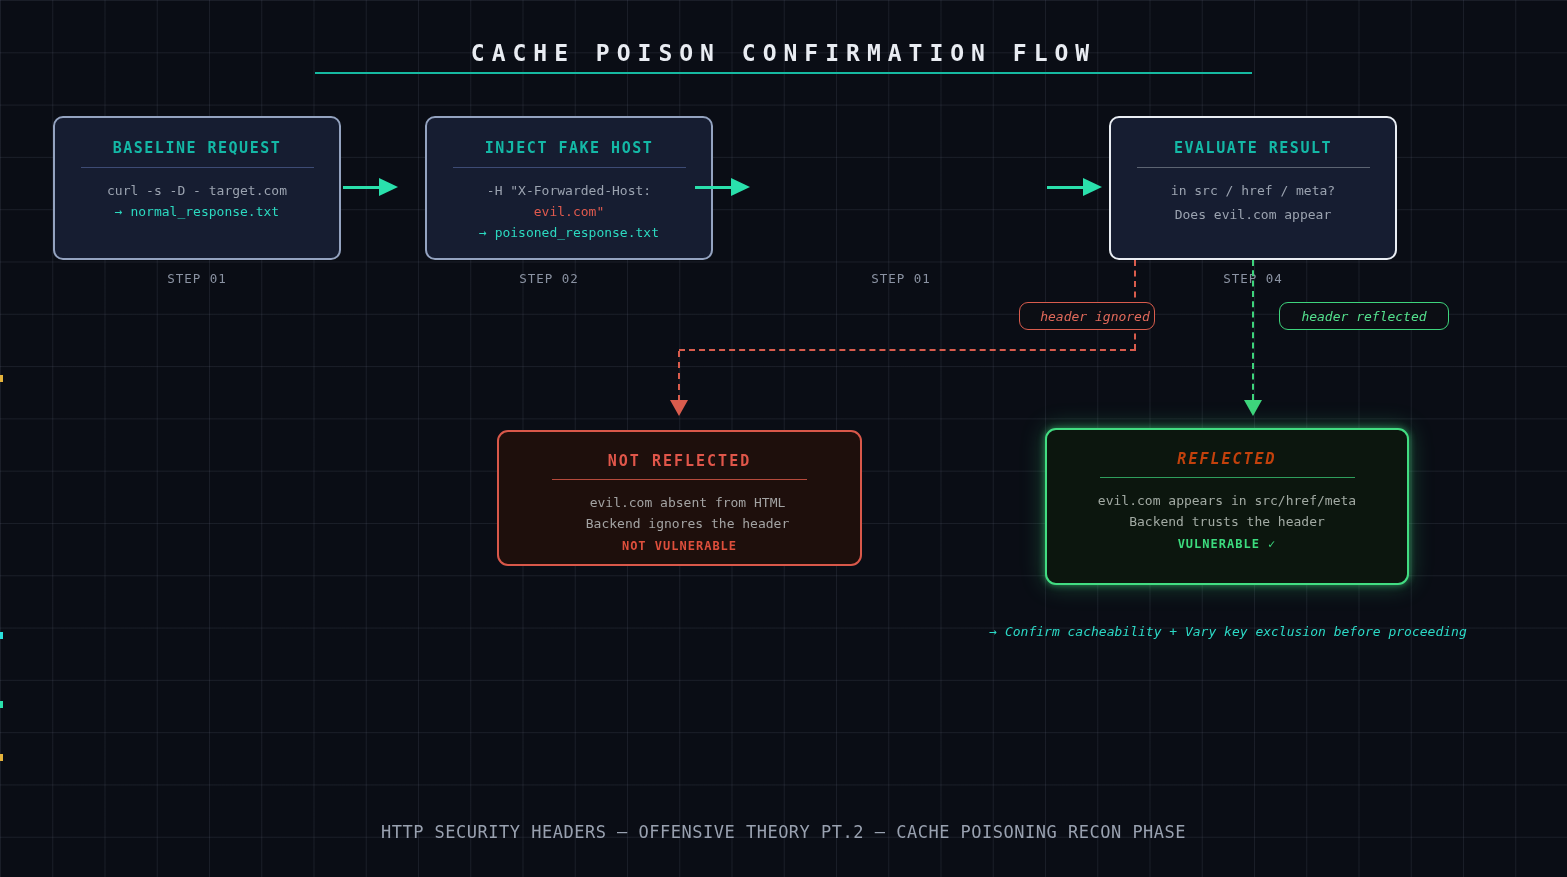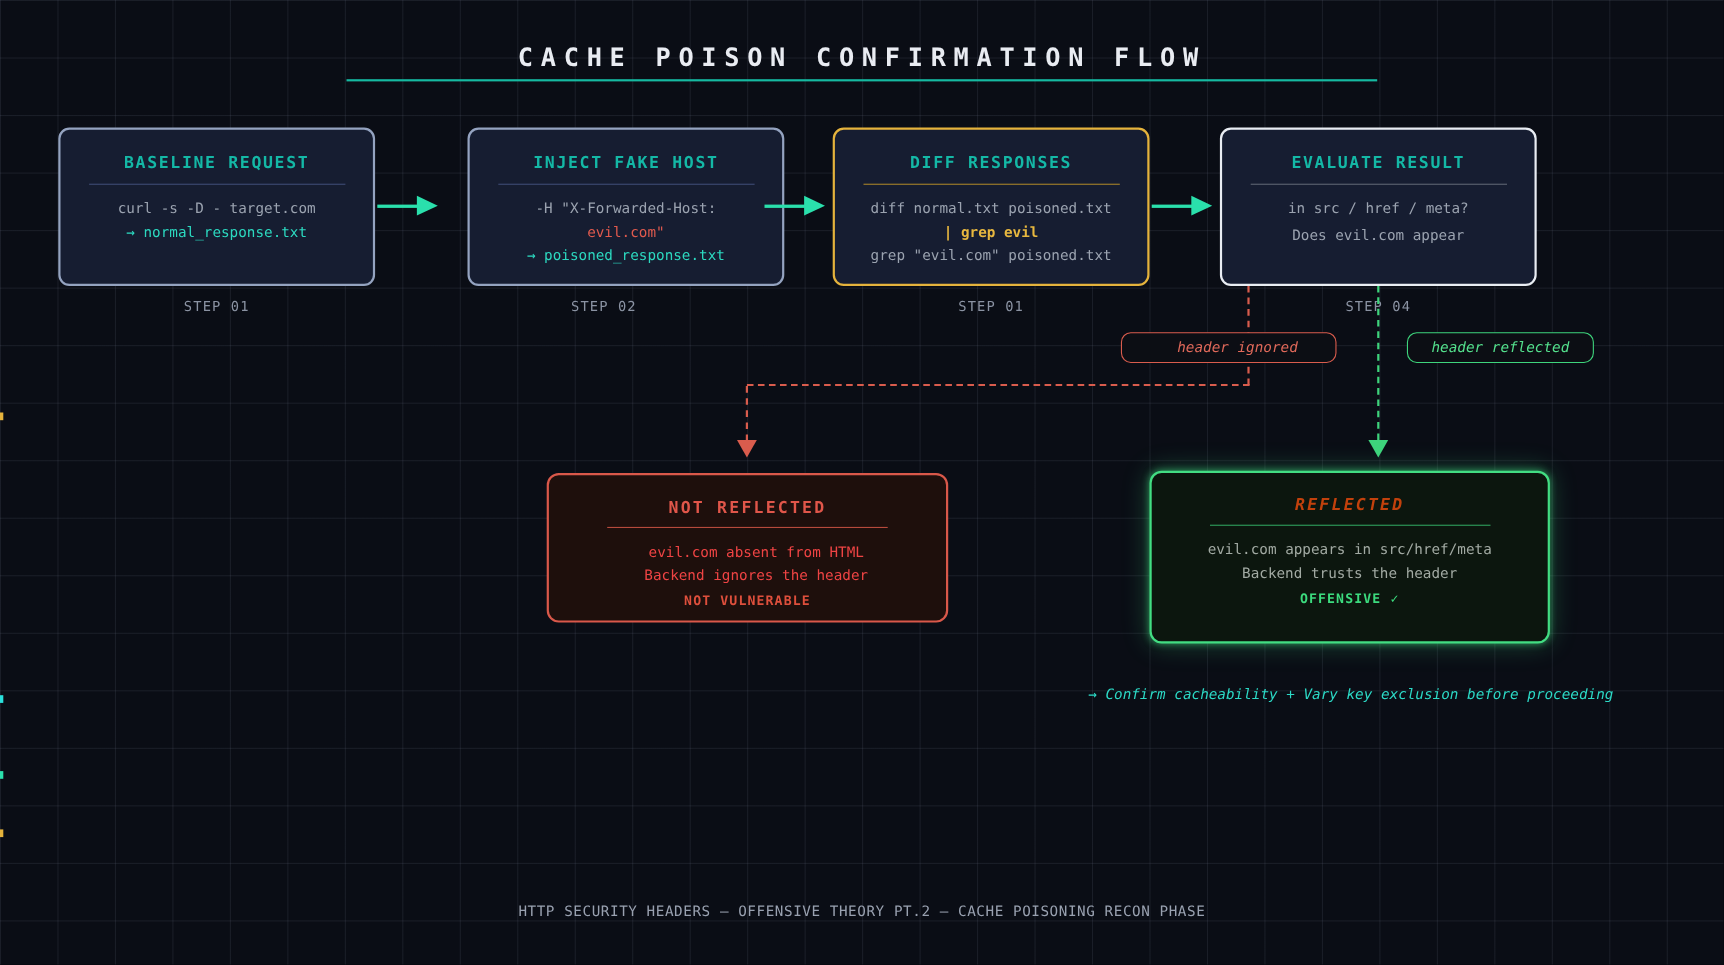--- a/index.html
+++ b/index.html
@@ -52,21 +52,21 @@
   .dash-grn-v {position:absolute;left:1252px;top:260px;height:140px;width:0;border-left:2px dashed #3ed47c;}
   .head-down{position:absolute;width:0;height:0;border-left:9px solid transparent;border-right:9px solid transparent;}
   .head-red{left:670px;top:400px;border-top:16px solid #d95c4d;}
   .head-grn{left:1244px;top:400px;border-top:16px solid #3ed47c;}
   
   .pill{
     position:absolute;top:302px;height:28px;box-sizing:border-box;border-radius:9px;
     background:#0c0e14;font-size:13px;font-style:italic;
     display:flex;align-items:center;justify-content:center;
   }
-  .pill-red{left:1019px;width:196px;border:1.5px solid #d95c4d;color:#e0695a;padding-left:16px;}
+  .pill-red{left:1019px;width:136px;border:1.5px solid #d95c4d;color:#e0695a;padding-left:16px;}
   .pill-grn{left:1279px;width:170px;border:1.5px solid #3ed47c;color:#54e08d;}
   
   .outcome{
     position:absolute;box-sizing:border-box;border-radius:11px;text-align:center;padding-top:20px;
   }
   .outcome-fail{
     left:497px;top:430px;width:365px;height:136px;
     background:#1e0f0c;border:2.5px solid #d9584a;
   }
   .outcome-ok{
@@ -74,33 +74,33 @@
     background:#0c160e;border:2.5px solid #42dd82;
     box-shadow:0 0 7px rgba(66,221,130,0.55),0 0 24px rgba(66,221,130,0.30);
   }
   .outcome-title{font-size:15px;font-weight:bold;letter-spacing:2px;}
   .outcome-fail .outcome-title{color:#e0564a;}
   .outcome-ok   .outcome-title{color:#c2410c;font-style:italic;}
   .outcome-sep{width:255px;height:1px;margin:9px auto 12px auto;}
   .outcome-fail .outcome-sep{background:#b64a3c;}
   .outcome-ok   .outcome-sep{background:#2f9e5c;}
   .outcome-line{font-size:13px;line-height:21px;}
-  .outcome-fail .outcome-line{color:#ef4444;padding-left:16px;}
+  .outcome-fail .outcome-line{color:#a3a3a3;padding-left:16px;}
   .outcome-ok   .outcome-line{color:#a2aaa3;}
   .verdict{font-size:12px;font-weight:bold;letter-spacing:1px;margin-top:5px;}
   .outcome-fail .verdict{color:#de4f3c;}
   .outcome-ok   .verdict{color:#3cdb7e;}
   
   .note{
     position:absolute;left:928px;top:624px;width:600px;text-align:center;
     color:#2cd9c6;font-size:13px;font-style:italic;
   }
   .footer{
     position:absolute;left:0;top:822px;width:100%;text-align:center;
-    color:#99a1b0;font-size:13px;letter-spacing:0.5px;
+    color:#99a1b0;font-size:17px;letter-spacing:0.5px;
   }
   
   .edge-tick{position:absolute;left:0;width:3px;height:7px;}
 </style>
 </head>
 <body>
 
 <div id="stage">
 
   <div class="flow-title">CACHE POISON CONFIRMATION FLOW</div>
@@ -122,27 +122,20 @@
     <div class="step-sep"></div>
     <div class="code-line">-H "X-Forwarded-Host:</div>
     <div class="code-line t-red">evil.com"</div>
     <div class="code-line t-teal">→ poisoned_response.txt</div>
   </div>
   <div class="step-label" style="left:405px;">STEP 02</div>
 
   <div class="conn-bar" style="left:695px;"></div>
   <div class="conn-head" style="left:731px;"></div>
 
-  <div class="step-box b3" style="left:757px;">
-    <div class="step-title">DIFF RESPONSES</div>
-    <div class="step-sep"></div>
-    <div class="code-line">diff normal.txt poisoned.txt</div>
-    <div class="code-line t-gold">| grep evil</div>
-    <div class="code-line">grep "evil.com" poisoned.txt</div>
-  </div>
   <div class="step-label" style="left:757px;">STEP 01</div>
 
   <div class="conn-bar" style="left:1047px;"></div>
   <div class="conn-head" style="left:1083px;"></div>
 
   <div class="step-box b4" style="left:1109px;">
     <div class="step-title">EVALUATE RESULT</div>
     <div class="step-sep"></div>
     <div class="code-line">in src / href / meta?</div>
     <div class="code-line" style="margin-top:3px;">Does evil.com appear</div>
@@ -166,21 +159,21 @@
     <div class="outcome-line">evil.com absent from HTML</div>
     <div class="outcome-line">Backend ignores the header</div>
     <div class="verdict">NOT VULNERABLE</div>
   </div>
 
   <div class="outcome outcome-ok">
     <div class="outcome-title">REFLECTED</div>
     <div class="outcome-sep"></div>
     <div class="outcome-line">evil.com appears in src/href/meta</div>
     <div class="outcome-line">Backend trusts the header</div>
-    <div class="verdict">OFFENSIVE ✓</div>
+    <div class="verdict">VULNERABLE ✓</div>
   </div>
 
   <div class="note">→ Confirm cacheability + Vary key exclusion before proceeding</div>
 
   <div class="footer">HTTP SECURITY HEADERS — OFFENSIVE THEORY PT.2 — CACHE POISONING RECON PHASE</div>
 
   <div class="edge-tick" style="top:375px;background:#e5b33c;"></div>
   <div class="edge-tick" style="top:632px;background:#2ae0dc;"></div>
   <div class="edge-tick" style="top:701px;background:#2ae0ac;"></div>
   <div class="edge-tick" style="top:754px;background:#e5b33c;"></div>

